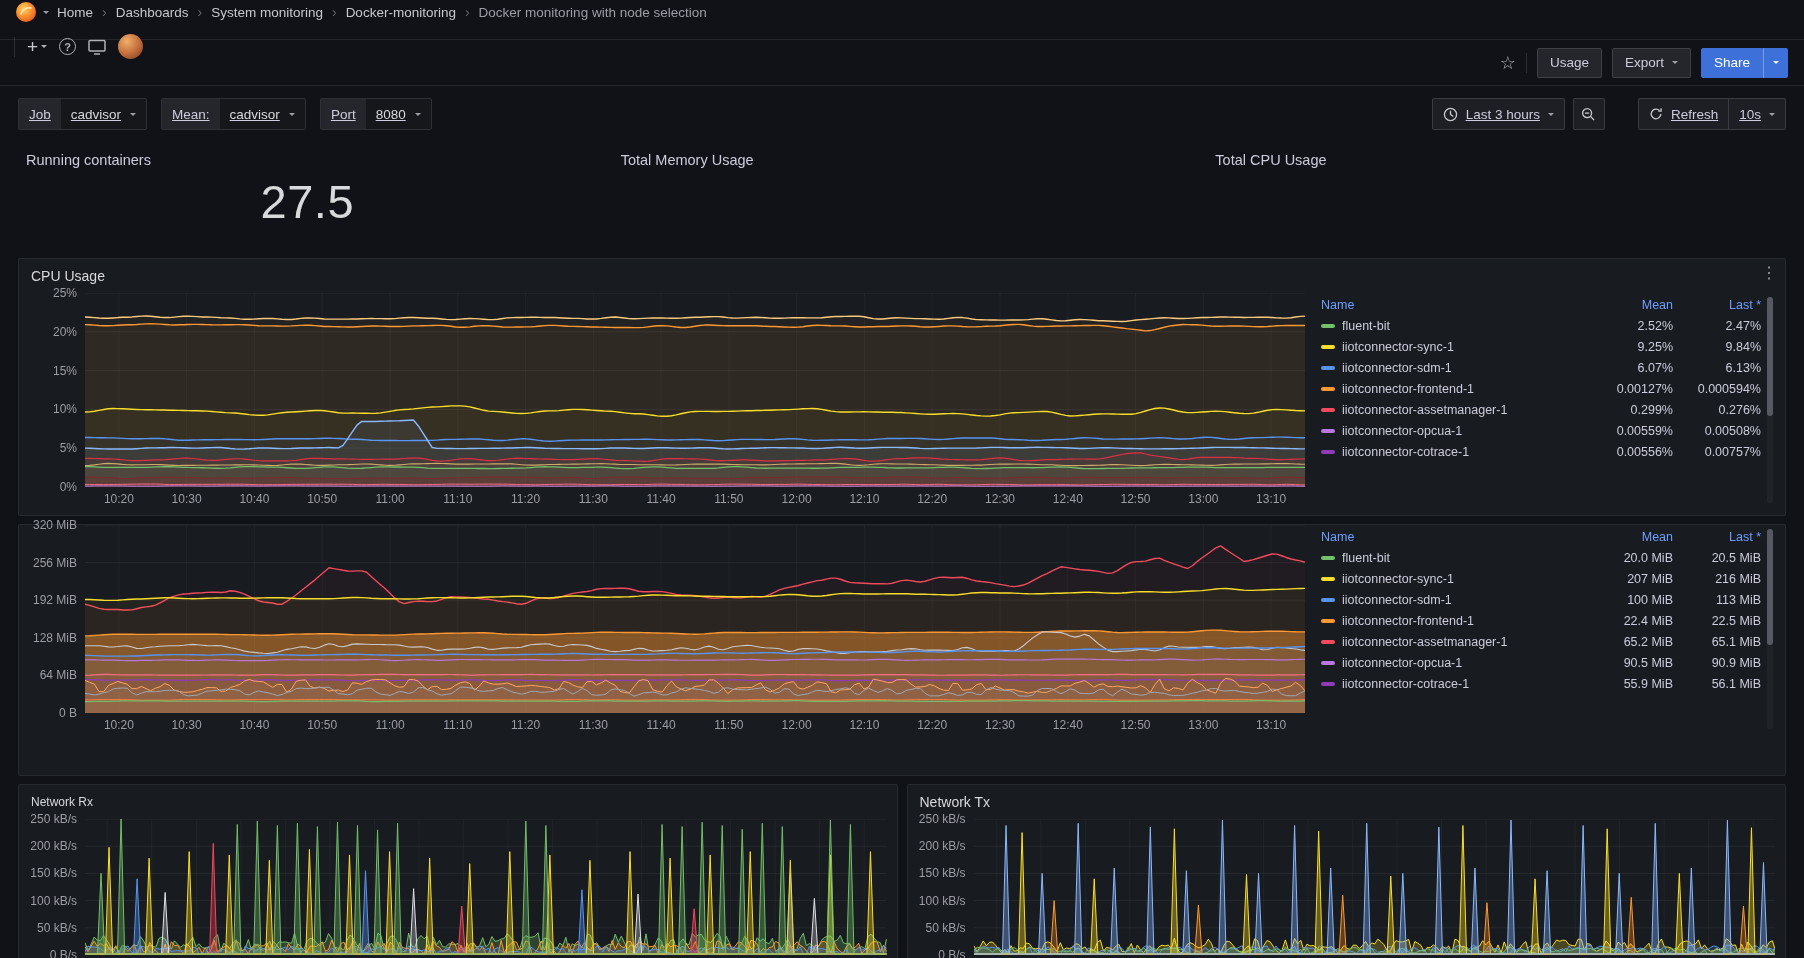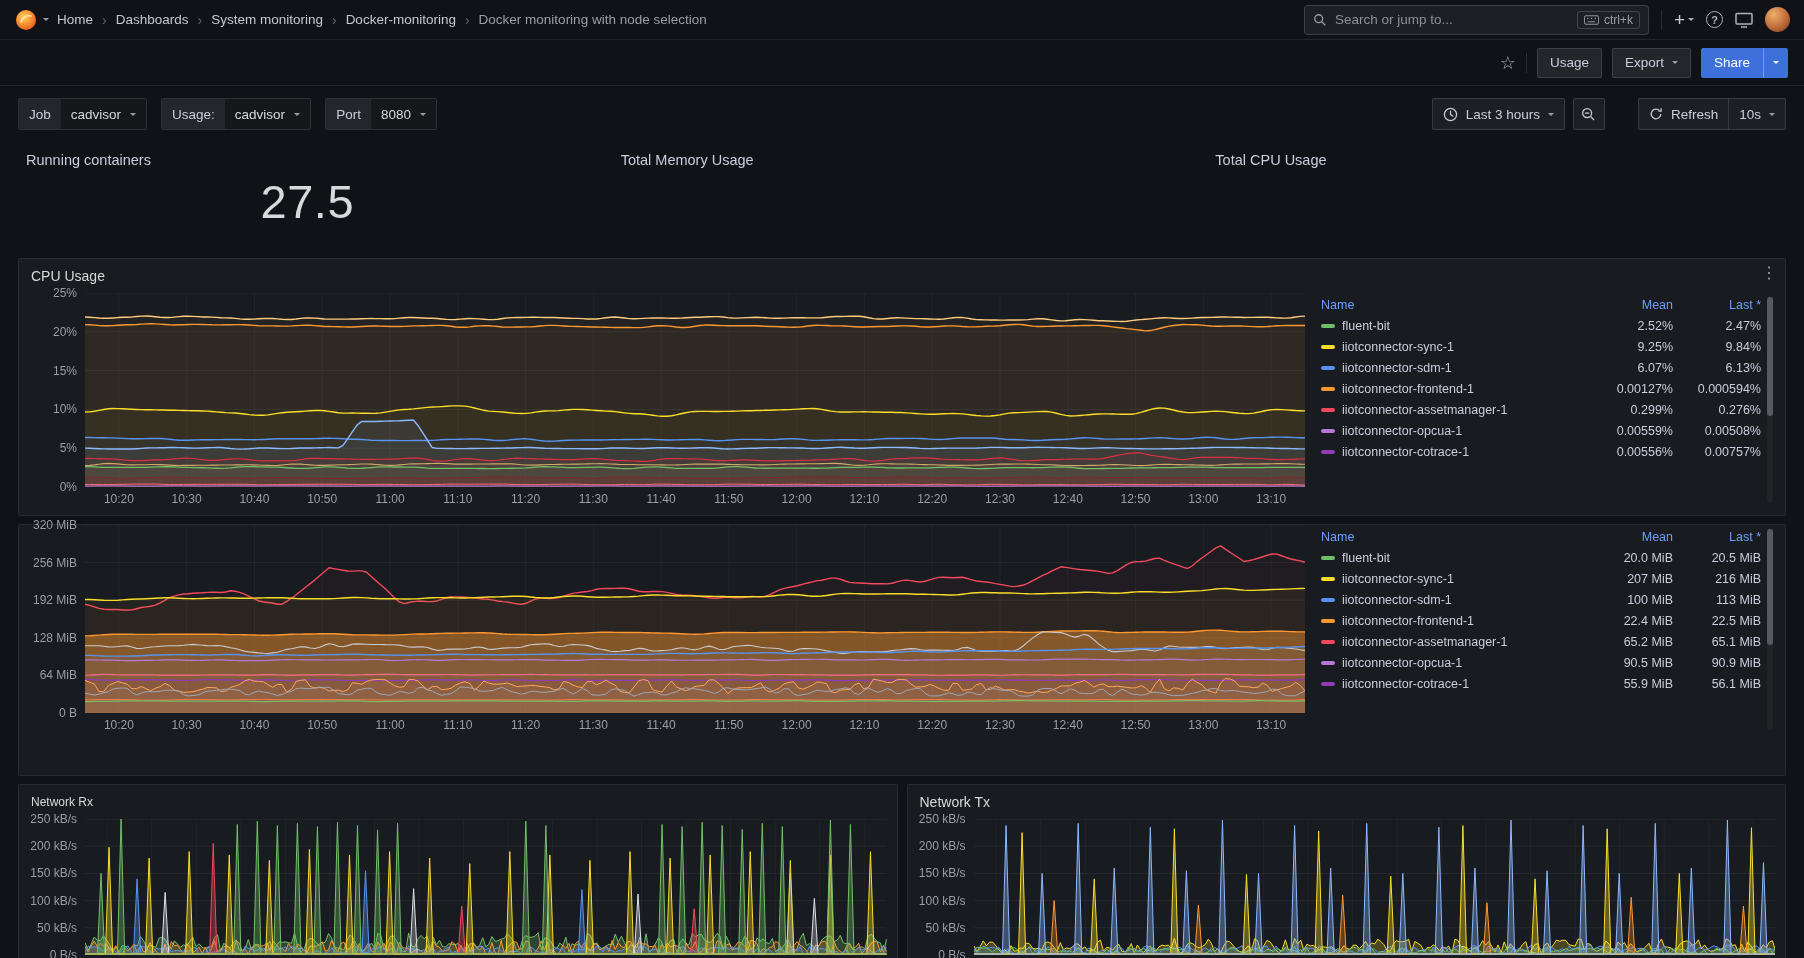--- a/index.html
+++ b/index.html
@@ -5,21 +5,21 @@
   * { margin:0; padding:0; box-sizing:border-box; }
   html,body { width:1804px; height:958px; overflow:hidden; }
   body {
     background:#111217; color:#CCCCDC;
     font-family:"Liberation Sans", sans-serif; font-size:14px;
   }
   svg { display:block; }
   
   .nav {
     height:40px; display:flex; gap:10px;
-    padding:0 14px; border-bottom:1px solid rgba(204,204,220,0.10);
+    padding:0 14px; border-bottom:1px solid rgba(204,204,220,0.10);flex-direction:column;
   }
   .nav-left { display:flex; align-items:center; gap:8px; min-width:0; flex:1; }
   .logo-wrap { display:flex; align-items:center; gap:5px; }
   .breadcrumb { display:flex; align-items:center; gap:9px; font-size:13.5px; white-space:nowrap; }
   .bc-item { color:#C7C8CD; cursor:pointer; }
   .bc-item.current { color:#9D9DA8; cursor:default; }
   .bc-sep { color:#62646B; font-size:14px; }
   .nav-right { display:flex; align-items:center; gap:12px; }
   .searchbox {
     width:345px; height:30px; display:flex; align-items:center; gap:8px;
@@ -62,21 +62,21 @@
   }
   .btn.primary { background:#3D71D9; border-color:#3D71D9; color:#FFFFFF; }
   .share-split { display:inline-flex; }
   .share-split .btn.primary { border-radius:2px 0 0 2px; }
   .share-split .share-caret {
     width:25px; display:flex; align-items:center; justify-content:center;
     background:#3D71D9; border-left:1px solid rgba(255,255,255,0.30);
     border-radius:0 2px 2px 0; color:#fff; cursor:pointer;
   }
   
-  .controls-row { margin-top:10px; padding:0 18px; height:36px; display:flex; align-items:center; justify-content:space-between; }
+  .controls-row { margin-top:10px; padding:0 18px; height:36px; display:flex; align-items:center; justify-content:space-between;text-decoration:underline; }
   .vars { display:flex; align-items:center; gap:14px; }
   .var-group { display:flex; align-items:stretch; height:32px; border:1px solid rgba(204,204,220,0.16); border-radius:2px; overflow:hidden; }
   .var-label { display:flex; align-items:center; padding:0 10px; background:#24262C; font-size:13.5px; color:#CCCCDC; }
   .var-value { display:flex; align-items:center; gap:9px; padding:0 10px; background:#16171B; font-size:13.5px; font-weight:500; color:#D8D9DA; cursor:pointer; }
   .var-value .caret { color:#9D9DA8; }
   .time-controls { display:flex; align-items:center; gap:8px; }
   .tc-btn {
     height:32px; display:inline-flex; align-items:center; gap:8px; padding:0 10px;
     background:#1D1F24; border:1px solid rgba(204,204,220,0.16); border-radius:2px;
     color:#CCCCDC; font-size:13.5px; cursor:pointer;
@@ -161,41 +161,20 @@
         <span class="bc-item">Dashboards</span>
         <span class="bc-sep">›</span>
         <span class="bc-item">System monitoring</span>
         <span class="bc-sep">›</span>
         <span class="bc-item">Docker-monitoring</span>
         <span class="bc-sep">›</span>
         <span class="bc-item current">Docker monitoring with node selection</span>
       </nav>
   </div>
   <div class="nav-right">
-    <div class="searchbox">
-      <span>
-        <svg width="14" height="14" viewBox="0 0 16 16">
-            <circle cx="6.5" cy="6.5" r="4.5" fill="none" stroke="#9D9DA8" stroke-width="1.5"></circle>
-            <line x1="10" y1="10" x2="14" y2="14" stroke="#9D9DA8" stroke-width="1.5"></line>
-          </svg>
-      </span>
-      <input type="text" placeholder="Search or jump to..." style="">
-      <span class="kbd-badge">
-        <span>
-          <svg width="15" height="10" viewBox="0 0 16 10">
-              <rect x="0.5" y="0.5" width="15" height="9" rx="1.5" fill="none" stroke="#9D9DA8"></rect>
-              <circle cx="4" cy="3.5" r="0.8" fill="#9D9DA8"></circle>
-              <circle cx="8" cy="3.5" r="0.8" fill="#9D9DA8"></circle>
-              <circle cx="12" cy="3.5" r="0.8" fill="#9D9DA8"></circle>
-              <line x1="4" y1="6.8" x2="12" y2="6.8" stroke="#9D9DA8"></line>
-            </svg>
-        </span>
-        <span>ctrl+k</span>
-      </span>
-    </div>
     <span class="nav-divider"></span>
     <span class="nav-icon">
       <span class="plus-glyph">+</span>
       <span class="caret sm"></span>
     </span>
     <span class="nav-icon">
         <span class="circle-q">?</span>
       </span>
     <span class="nav-icon">
       <span>
@@ -225,21 +204,21 @@
   </span>
 </div>
 
 <div class="controls-row">
   <div class="vars">
       <div class="var-group">
         <span class="var-label">Job</span>
         <span class="var-value">cadvisor<span class="caret sm"></span></span>
       </div>
       <div class="var-group">
-        <span class="var-label">Usage:</span>
+        <span class="var-label">Mean:</span>
         <span class="var-value">cadvisor<span class="caret sm"></span></span>
       </div>
       <div class="var-group">
         <span class="var-label">Port</span>
         <span class="var-value">8080<span class="caret sm"></span></span>
       </div>
     </div>
   <div class="time-controls">
     <button class="tc-btn">
       <span>

